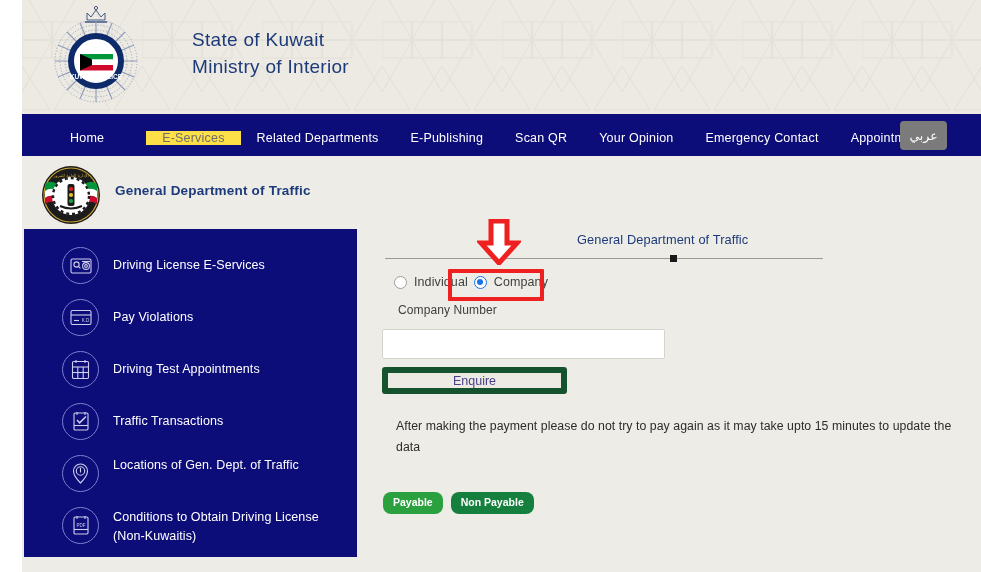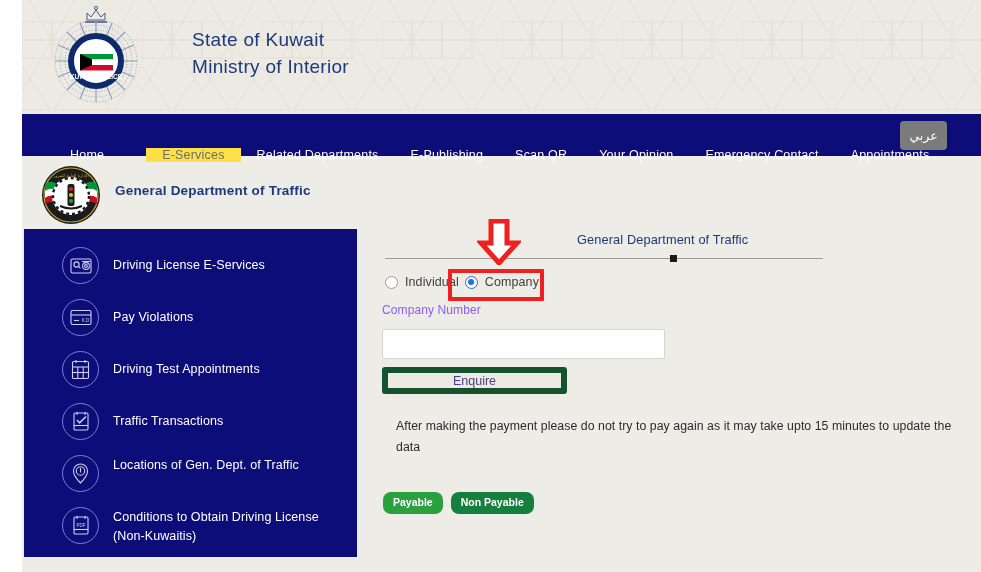--- a/index.html
+++ b/index.html
@@ -71,21 +71,21 @@
     top: 114px;
     width: 959px;
     height: 42px;
     background: #0d0d79;
   }
   .nav-items {
     position: absolute;
     left: 0; top: 0;
     height: 48px;
     display: flex;
-    align-items: flex-end;
+    align-items: center;
   }
   .nav-item {
     display: flex;
     align-items: center;
     justify-content: center;
     padding: 0 16px;
     color: #ffffff;
     font-size: 12.5px;
     white-space: nowrap;
     letter-spacing: 0.2px;
@@ -207,21 +207,21 @@
     position: absolute;
     left: 293px;
     top: 26px;
     width: 7px;
     height: 7px;
     background: #1a1a1a;
   }
 
   .radio-row {
     position: absolute;
-    left: 8px;
+    left: 17px;
     top: 46px;
     display: flex;
     align-items: center;
     justify-content: flex-end;
   }
   .radio-opt {
     display: flex;
     align-items: center;
     cursor: pointer;
   }
@@ -249,24 +249,24 @@
   }
   .radio-text {
     font-size: 12.5px;
     color: #404040;
     letter-spacing: 0.1px;
   }
   .radio-opt.second { margin-left: 6px; }
 
   .field-label {
     position: absolute;
-    left: 5px;
+    left: 21px;
     top: 74px;
     font-size: 12px;
-    color: #8b5cf6;
+    color: #404040;
     letter-spacing: 0.1px;
   }
 
   .text-input {
     position: absolute;
     left: 5px;
     top: 100px;
     width: 283px;
     height: 30px;
     background: #ffffff;

